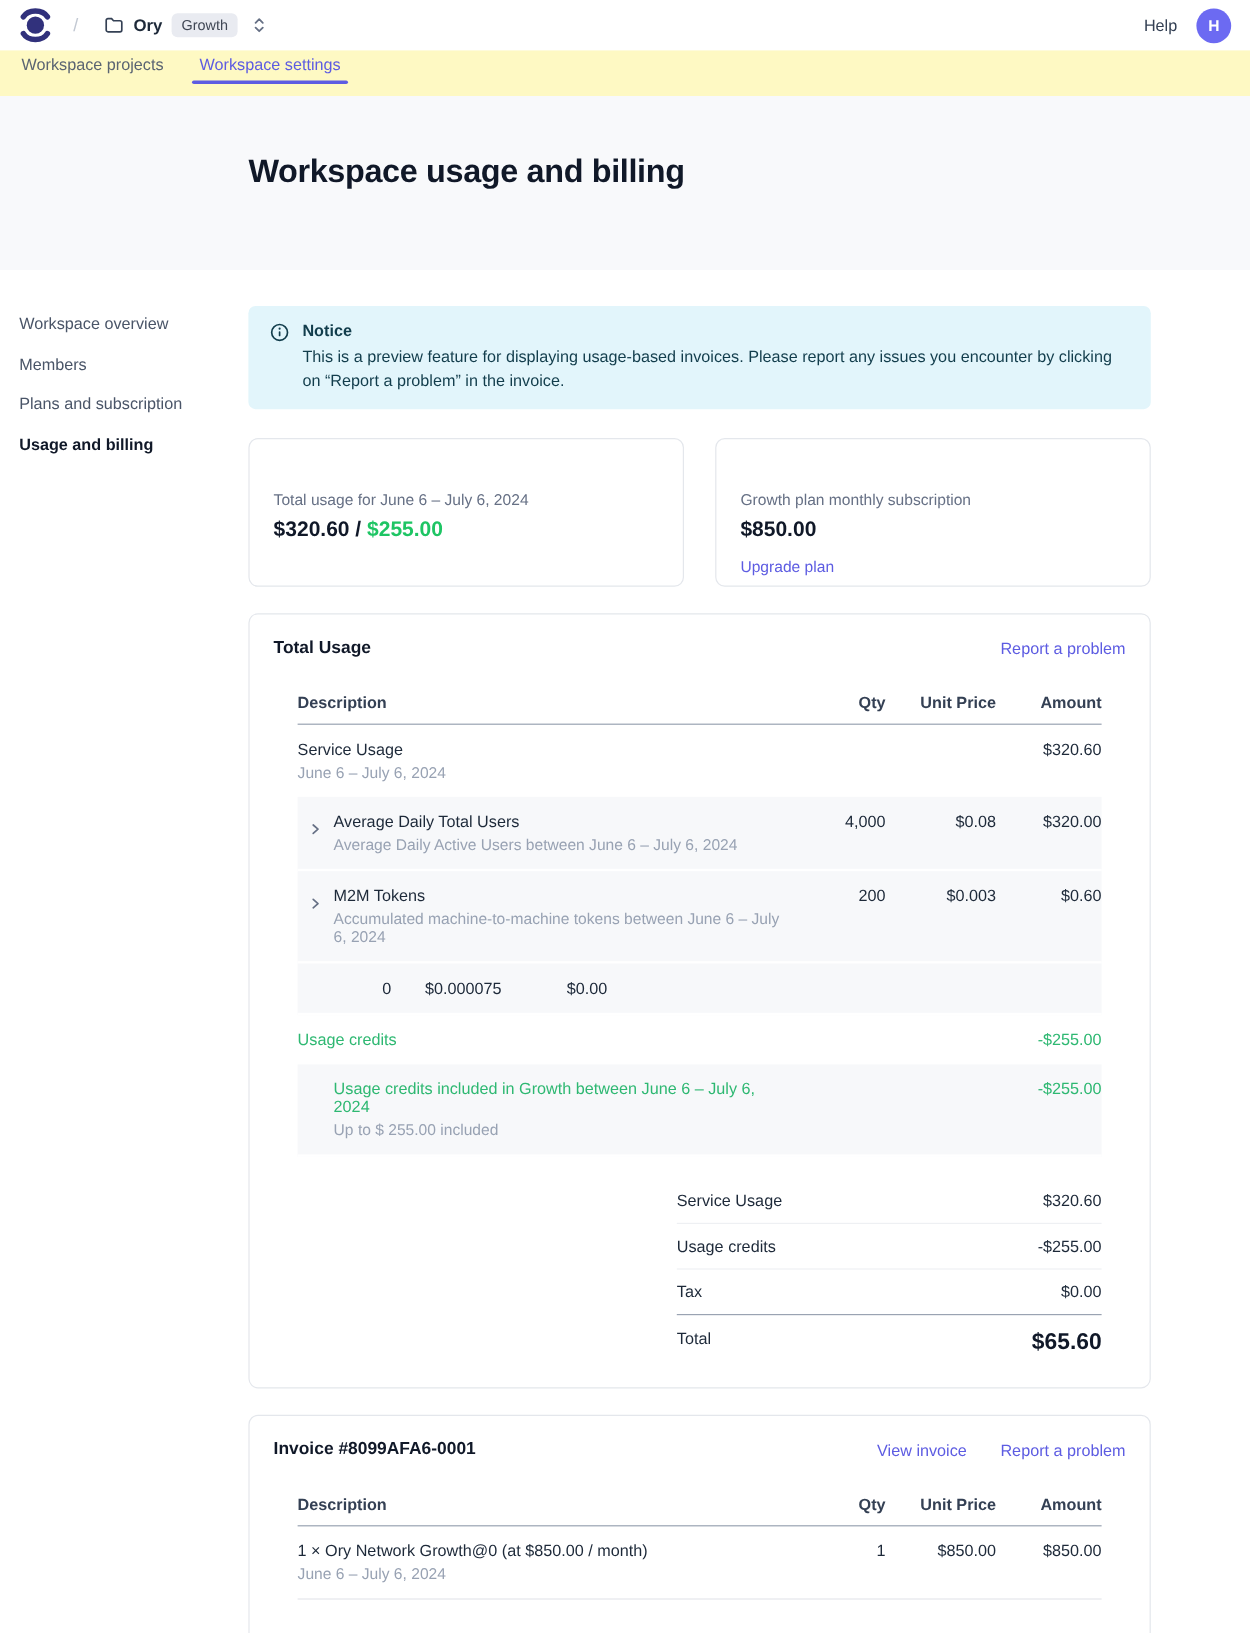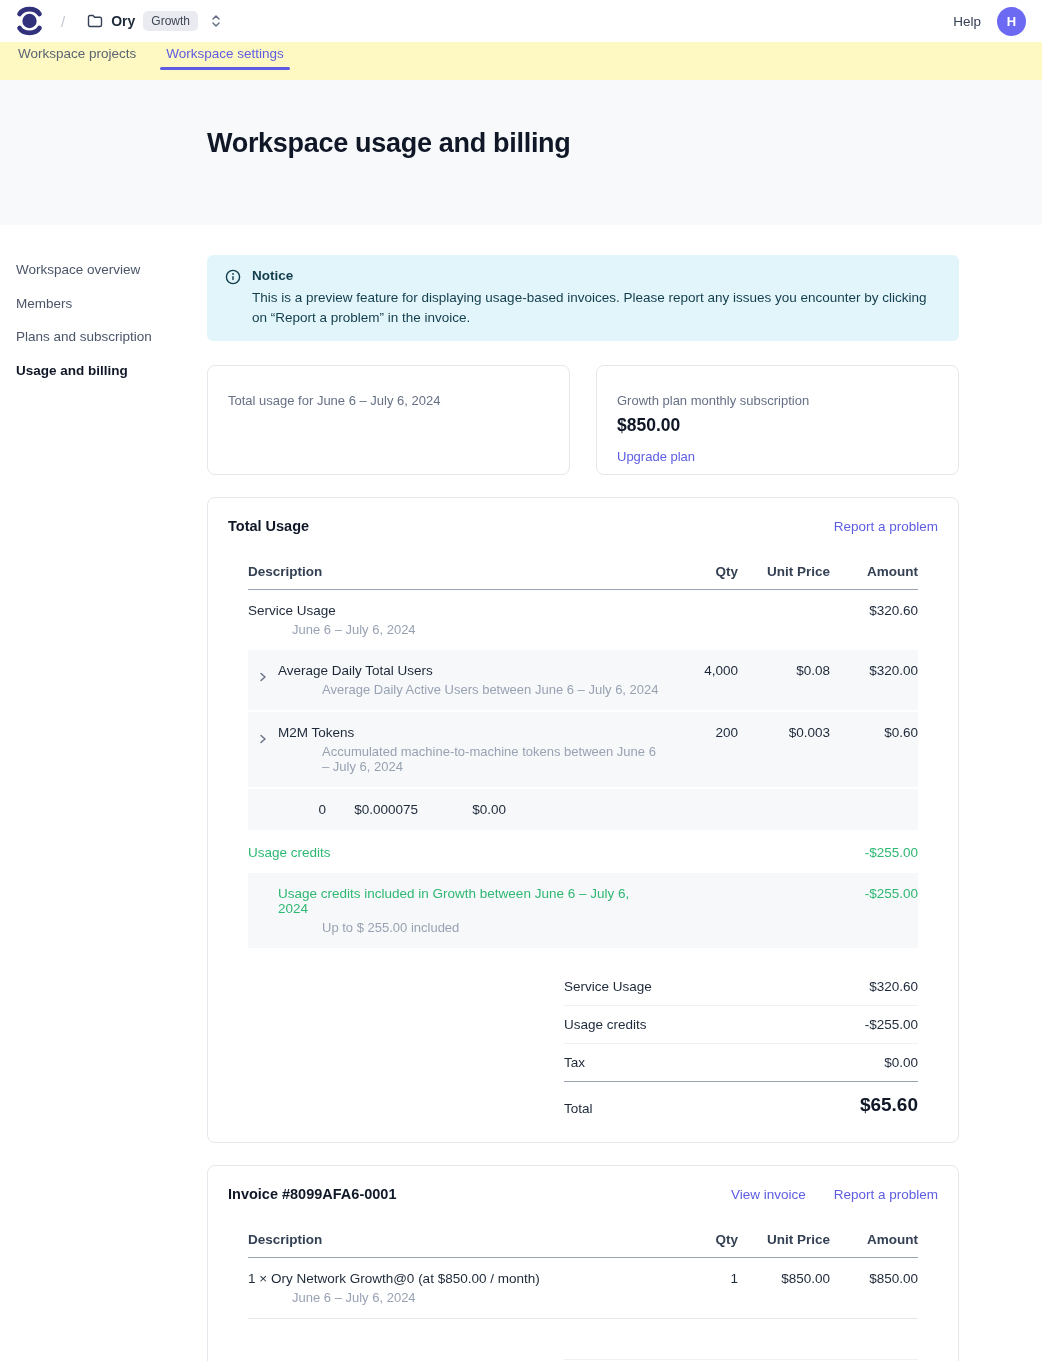--- a/index.html
+++ b/index.html
@@ -56,21 +56,21 @@
   .nav-item.active{color:#101828;font-weight:700;}
   .content{width:752px;padding-top:30px;}
   
   .notice{background:var(--notice-bg);border-radius:6px;padding:13px 18px 14px;display:flex;gap:11px;}
   .notice .icon{flex:0 0 auto;margin-top:1px;}
   .notice-title{font-weight:700;font-size:13.5px;color:var(--notice-text);}
   .notice-body{margin-top:5px;font-size:13.5px;line-height:1.45;color:var(--notice-text);max-width:690px;}
   
   .cards{display:flex;gap:26px;margin-top:24px;}
   .card{flex:1;border:1px solid var(--border);border-radius:8px;background:#fff;}
-  .s-card{height:110px;padding:27px 20px 0;}
+  .s-card{height:124px;padding:43px 20px 0;}
   .s-label{font-size:13px;color:#667085;}
   .s-value{margin-top:7px;font-size:17.5px;font-weight:600;color:#101828;}
   .s-value .credit{color:var(--green);}
   .s-link{margin-top:13px;font-size:13px;color:var(--accent);cursor:pointer;display:inline-block;}
   
   .big-card{border:1px solid var(--border);border-radius:8px;margin-top:22px;padding:20px 20px 24px;}
   .bc-head{display:flex;align-items:center;}
   .bc-title{font-size:14.5px;font-weight:700;color:#101828;}
   .bc-links{margin-left:auto;display:flex;gap:28px;}
   .bc-link{font-size:13.5px;color:var(--accent);cursor:pointer;}
@@ -81,28 +81,28 @@
   .t-row{display:flex;padding:13px 0;}
   .t-row.shaded{background:var(--shade);border-bottom:2px solid #fff;}
   .cell-desc{flex:1;display:flex;align-items:flex-start;min-width:0;}
   .cell-qty{width:78px;text-align:right;}
   .cell-unit{width:92px;text-align:right;}
   .cell-amt{width:88px;text-align:right;}
   .num{font-size:13.5px;color:#1d2939;}
   .chev{width:30px;flex:0 0 auto;display:flex;justify-content:center;padding-top:9px;cursor:pointer;}
   .spacer{width:30px;flex:0 0 auto;}
   .rt{font-size:13.5px;color:#1d2939;}
-  .rs{margin-top:4px;font-size:13px;color:var(--muted);margin-left:44px;}
+  .rs{margin-top:4px;font-size:13px;color:var(--muted);}
   .t-row.green .rt,.t-row.green .cell-amt{color:var(--green-soft);}
   
   .sum{width:354px;margin:18px 20px 0 auto;}
   .sum-row{display:flex;justify-content:space-between;align-items:center;
     padding:11px 0;border-bottom:1px solid #eef0f3;font-size:13.5px;color:#1d2939;}
   .sum-row.rule{border-bottom:1px solid var(--rule);}
-  .sum-total{display:flex;justify-content:space-between;align-items:flex-end;padding:12px 0 2px;}
+  .sum-total{display:flex;justify-content:space-between;align-items:flex-start;padding:12px 0 2px;}
   .sum-total .lbl{font-size:13.5px;color:#1d2939;}
   .sum-total .val{font-size:19px;font-weight:600;color:#101828;}
   svg{display:block;}
 </style>
 </head>
 <body>
 
 <div class="topbar">
   <span class="logo">
     <svg viewBox="0 0 27 30" width="27" height="30">
@@ -163,20 +163,21 @@
       </span>
       <div>
         <div class="notice-title">Notice</div>
         <div class="notice-body">This is a preview feature for displaying usage-based invoices. Please report any issues you encounter by clicking on “Report a problem” in the invoice.</div>
       </div>
     </div>
 
     <div class="cards">
       <div class="card s-card">
         <div class="s-label">Total usage for June 6 – July 6, 2024</div>
+        <div class="s-value"><span>$320.60</span><span> / </span><span class="credit">$255.00</span></div>
       </div>
       <div class="card s-card">
         <div class="s-label">Growth plan monthly subscription</div>
         <div class="s-value">$850.00</div>
         <span class="s-link">Upgrade plan</span>
       </div>
     </div>
 
     <div class="big-card">
       <div class="bc-head">

